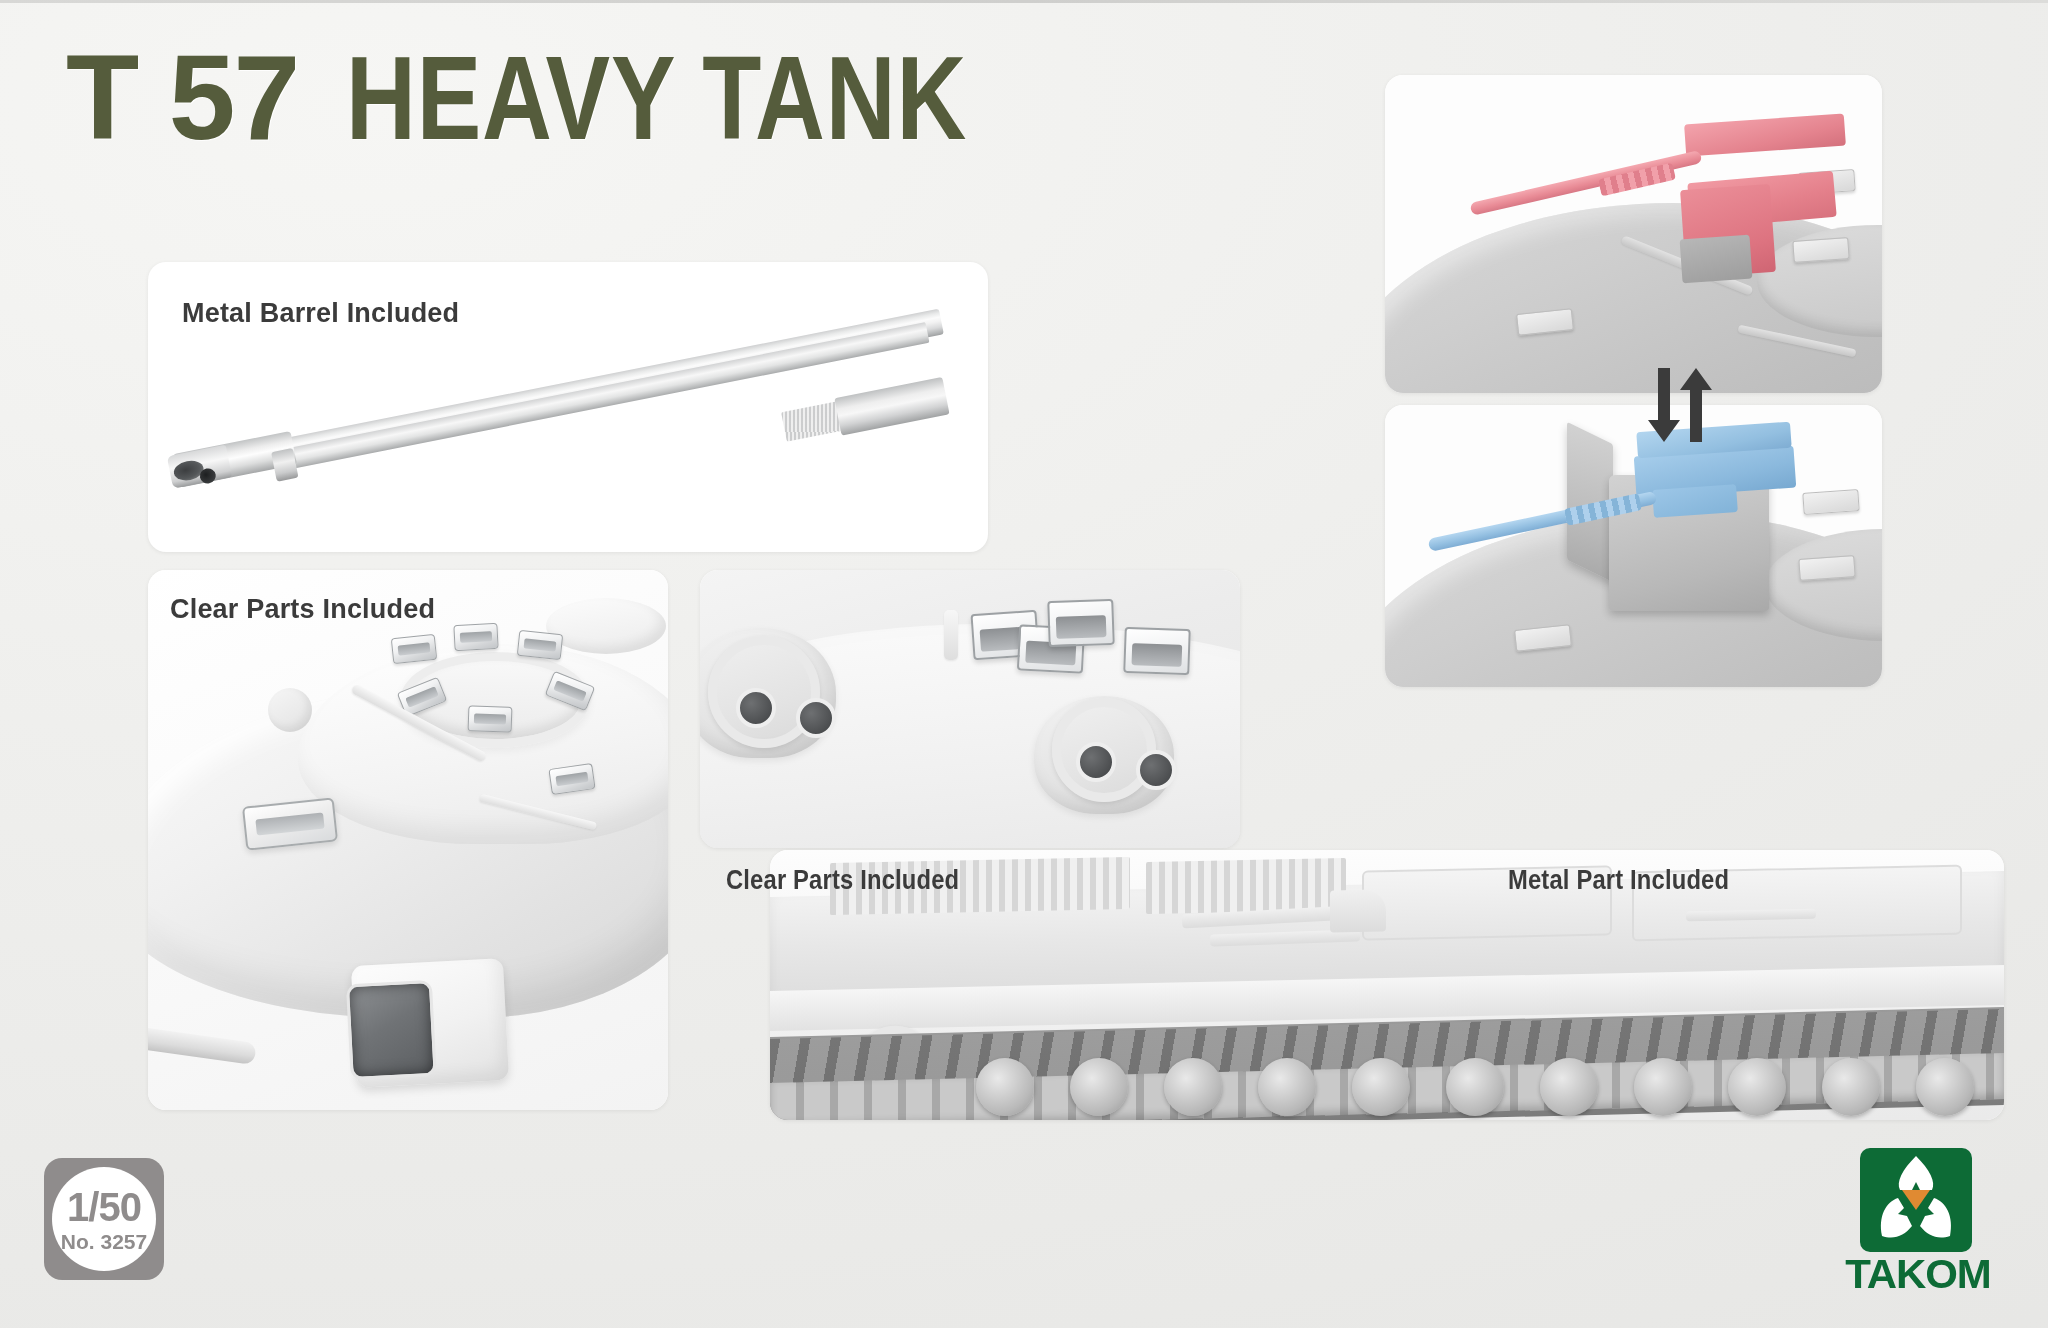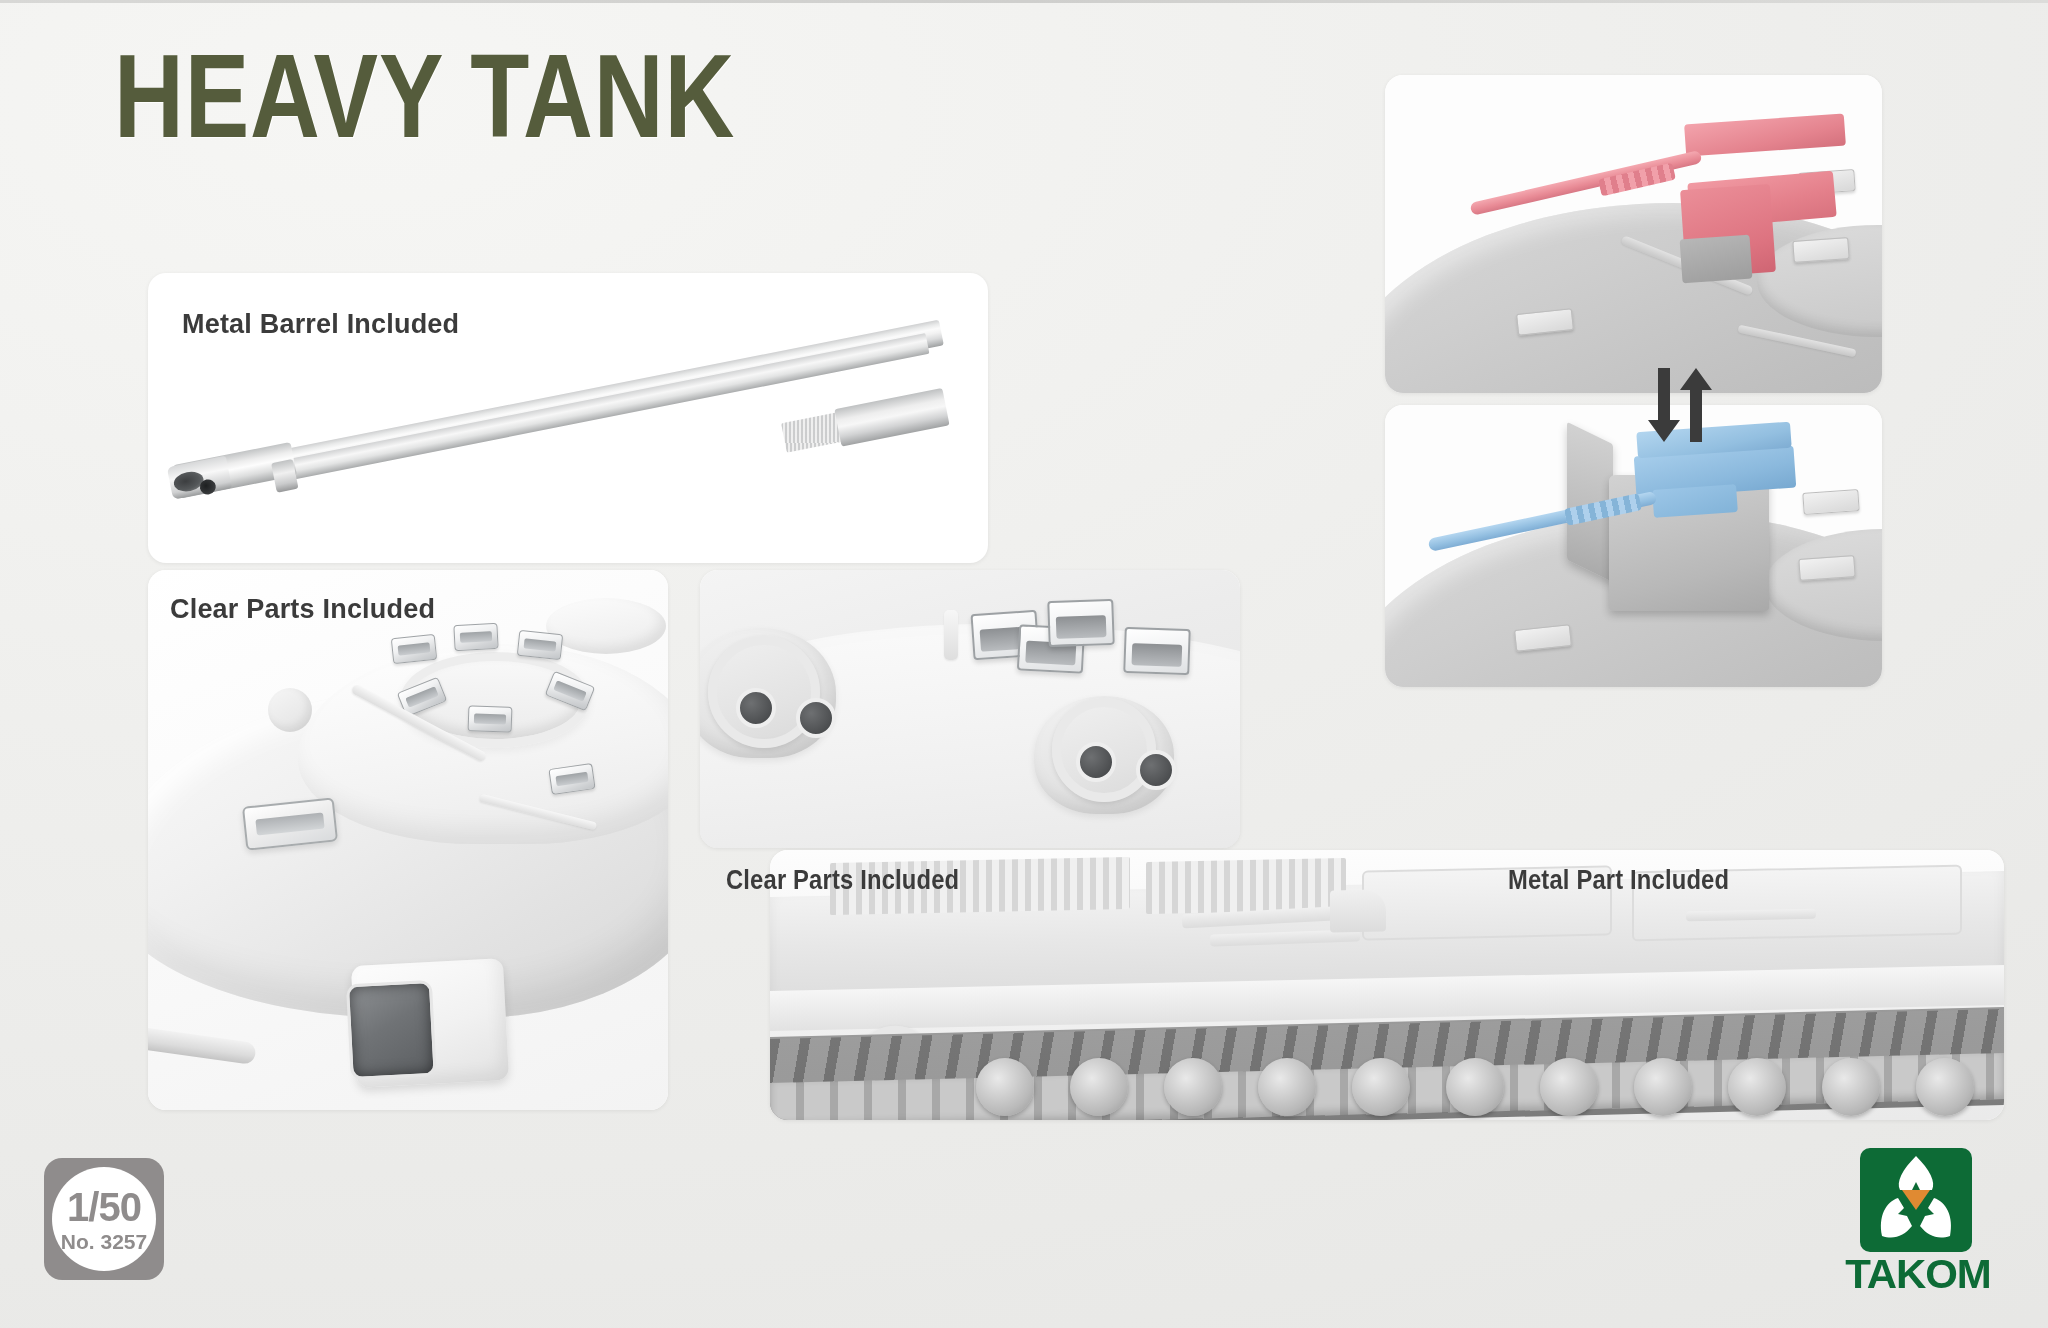--- a/index.html
+++ b/index.html
@@ -26,21 +26,21 @@
          text-shadow:1px 1px 0 rgba(255,255,255,.85); }
 
   
   .panel { position:absolute; background:#ffffff; border-radius:18px;
            overflow:hidden; box-shadow:0 1px 4px rgba(0,0,0,.07); }
   .panel-label { position:absolute; font-weight:bold; color:#3b3b3b;
                  font-size:27px; letter-spacing:.2px; z-index:6; }
   .panel-label.cond { transform:scaleX(.88); transform-origin:left center; }
 
   
-  #pnlBarrel { left:148px; top:262px; width:840px; height:290px;margin-top:11px; }
+  #pnlBarrel { left:148px; top:262px; width:840px; height:290px; }
   .barrel-wrap { position:absolute; inset:0; }
   
   .barrel {
     position:absolute; left:38px; top:196px; width:770px; height:26px;
     transform-origin:left center; transform:rotate(-11.2deg);
     background:linear-gradient(180deg,
         #cfd0d1 0%, #e9eaea 16%, #fbfbfb 32%, #f2f2f2 48%,
         #d9dadb 70%, #b6b8b9 88%, #9fa1a2 100%);
     border-radius:3px;
   }
@@ -314,20 +314,21 @@
   .tk-name { position:absolute; left:0; top:104px; width:160px; text-align:center;
     font-size:40px; font-weight:bold; color:#0d6b36; letter-spacing:-1px;
     font-family:"Liberation Sans", sans-serif; transform:scaleX(1.05); }
 </style>
 </head>
 <body>
 
 <div class="topline"></div>
 
 <div class="title">
+  <span class="t57">T 57</span>
   <span class="heavytank">HEAVY TANK</span>
 </div>
 
 <div class="panel" id="pnlBarrel">
   <div class="barrel-wrap">
     <div class="barrel"></div>
     <div class="barrel-mid"></div>
     <div class="knurl"></div>
     <div class="breech"></div>
     <div class="muzzle"></div>

